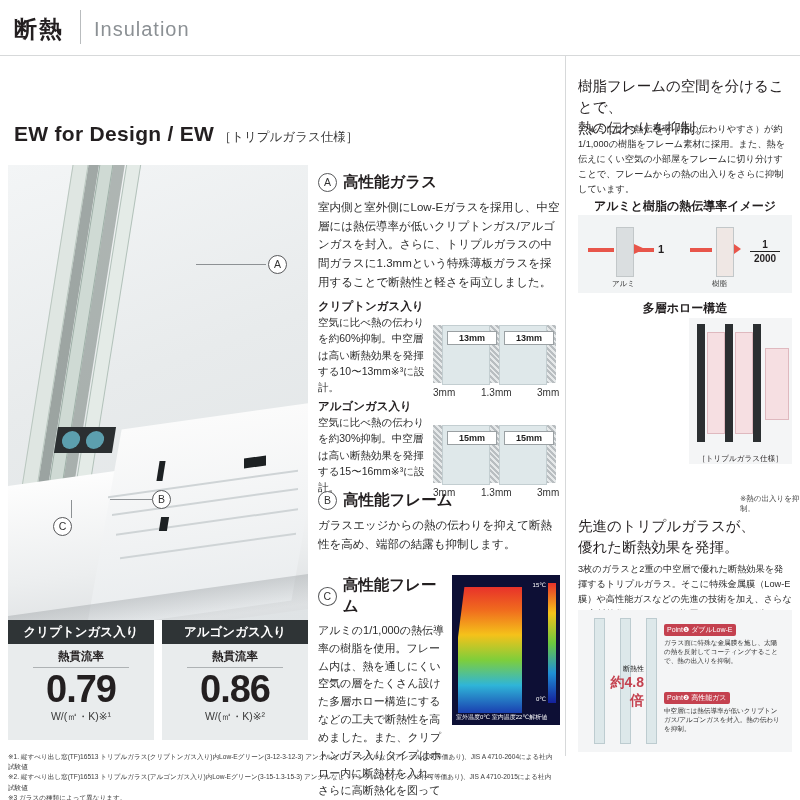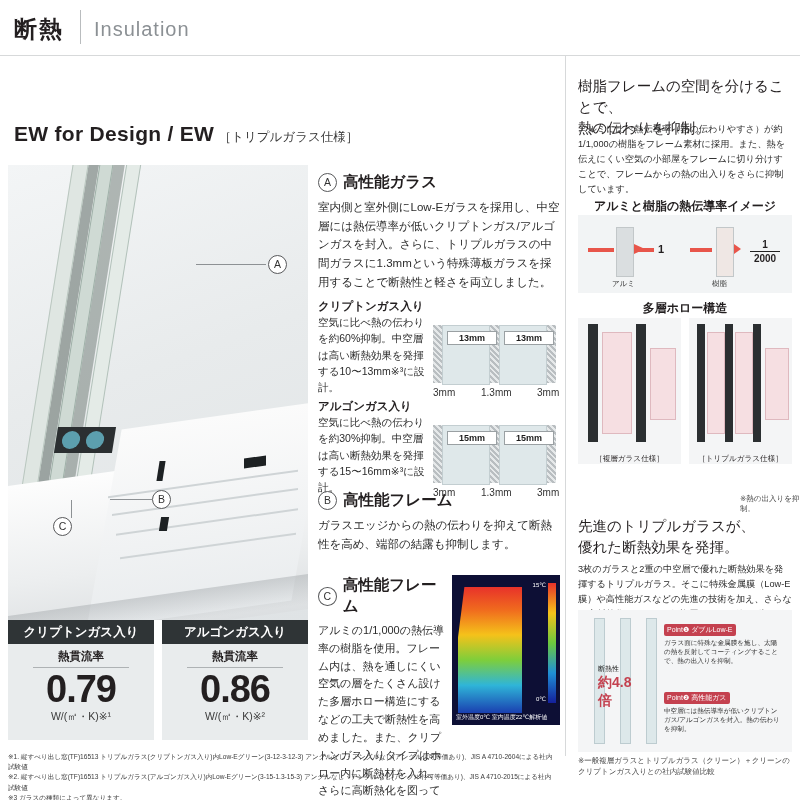--- a/index.html
+++ b/index.html
@@ -108,21 +108,21 @@
   .hollow{position:absolute;left:578px;top:318px;width:214px;height:170px;}
   .hbox{position:absolute;top:0;width:103px;height:146px;background:#f4f5f6;overflow:hidden;}
   .hb-dark{position:absolute;background:#2b2f31;}
   .hb-pink{position:absolute;background:#f6dfe2;border:1px solid #dfb9bf;}
   .hb-cap{position:absolute;bottom:0;width:103px;text-align:center;font-size:7.6px;}
 
   .tri{position:absolute;left:578px;top:610px;width:214px;height:142px;background:#f4f5f6;overflow:hidden;}
   .tri-glass{position:absolute;background:#dde8ea;border:1px solid #bdccd0;}
   .tri-tag{position:absolute;font-size:7px;color:#fff;background:#c4414f;padding:1px 3px;border-radius:2px;}
   .tri-note{position:absolute;font-size:6.6px;color:#333;line-height:1.4;}
-  .tri-badge{position:absolute;right:21px;width:46px;text-align:left;font-size:7px;color:#222;}
+  .tri-badge{position:absolute;right:21px;width:46px;text-align:right;font-size:7px;color:#222;}
   .tri-badge b{display:block;font-size:14px;color:#c4414f;}
 </style>
 </head>
 <body>
 
 <div class="page">
 
   <div class="header">
     <div class="hdr-jp">断熱</div>
     <div class="hdr-div"></div>
@@ -284,27 +284,20 @@
         <div class="bar"></div>
         <span>2000</span>
       </div>
       <div class="cd-lbl" style="left:26px;top:58px;">樹脂</div>
     </div>
   </div>
 
   <div class="r-caption" style="top:300px;">多層ホロー構造</div>
 
   <div class="hollow">
-    <div class="hbox" style="left:0;">
-      <div class="hb-dark" style="left:10px;top:6px;width:10px;height:118px;"></div>
-      <div class="hb-dark" style="left:58px;top:6px;width:10px;height:118px;"></div>
-      <div class="hb-pink" style="left:24px;top:14px;width:28px;height:100px;"></div>
-      <div class="hb-pink" style="left:72px;top:30px;width:24px;height:70px;"></div>
-      <div class="hb-cap">［複層ガラス仕様］</div>
-    </div>
     <div class="hbox" style="left:111px;">
       <div class="hb-dark" style="left:8px;top:6px;width:8px;height:118px;"></div>
       <div class="hb-dark" style="left:36px;top:6px;width:8px;height:118px;"></div>
       <div class="hb-dark" style="left:64px;top:6px;width:8px;height:118px;"></div>
       <div class="hb-pink" style="left:18px;top:14px;width:16px;height:100px;"></div>
       <div class="hb-pink" style="left:46px;top:14px;width:16px;height:100px;"></div>
       <div class="hb-pink" style="left:76px;top:30px;width:22px;height:70px;"></div>
       <div class="hb-cap">［トリプルガラス仕様］</div>
     </div>
   </div>
@@ -322,15 +315,14 @@
     <div class="tri-tag" style="left:86px;top:14px;">Point❶ ダブルLow-E</div>
     <div class="tri-note" style="left:86px;top:28px;width:118px;">ガラス面に特殊な金属膜を施し、太陽の熱を反射してコーティングすることで、熱の出入りを抑制。</div>
     <div class="tri-tag" style="left:86px;top:82px;">Point❷ 高性能ガス</div>
     <div class="tri-note" style="left:86px;top:96px;width:118px;">中空層には熱伝導率が低いクリプトンガス/アルゴンガスを封入。熱の伝わりを抑制。</div>
     <div class="tri-badge" style="left:20px;top:54px;">
       <span>断熱性</span>
       <b>約4.8倍</b>
     </div>
   </div>
 
-  <div class="r-small" style="left:578px;top:756px;width:214px;line-height:1.4;">※一般複層ガラスとトリプルガラス（クリーン）＋クリーンのクリプトンガス入りとの社内試験値比較</div>
 
 </div>
 
 </body></html>

